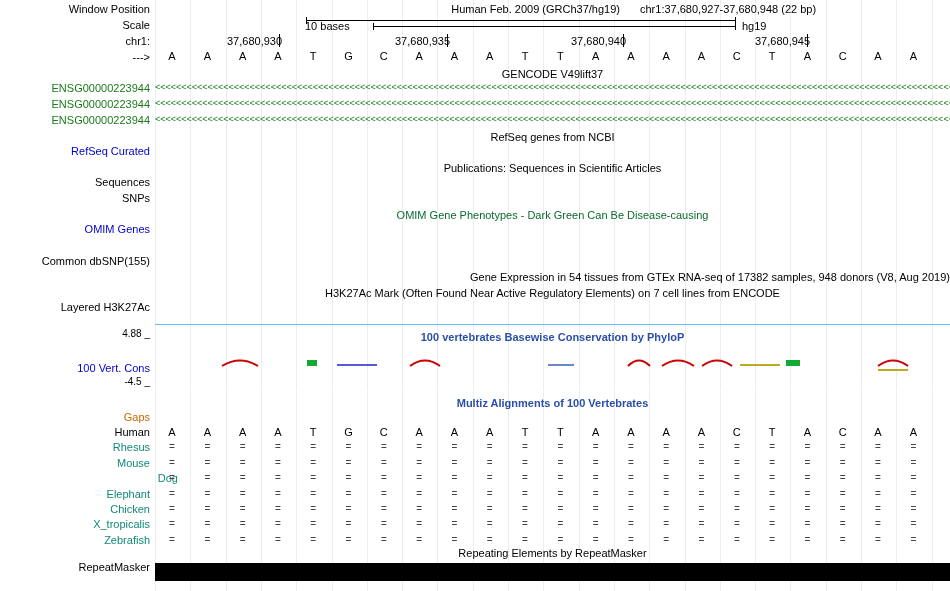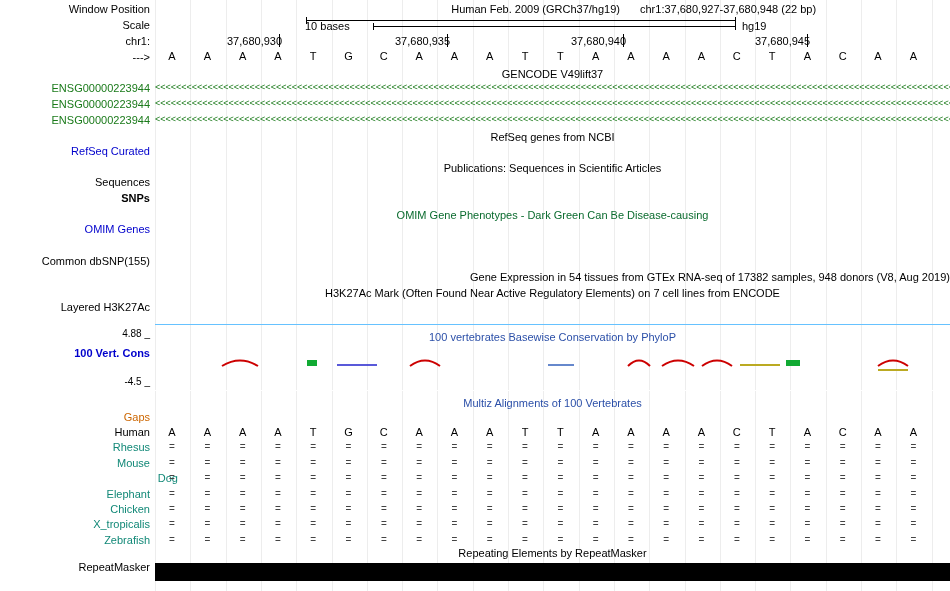--- a/index.html
+++ b/index.html
@@ -35,21 +35,21 @@
     text-align: center;
     white-space: nowrap;
   }
   .track-title {
     font-size: 11px;
     color: #000;
     text-align: center;
     white-space: nowrap;
   }
   .title-green { color: #0a6b2e; }
-  .title-blue { color: #2b4fa8; }
+  .title-blue { color: #2b4fa8; font-weight: bold; }
 
   
   #gridlines { position: absolute; left: 155px; top: 0; width: 795px; height: 591px; }
   .gridline {
     position: absolute;
     top: 0;
     width: 1px;
     height: 591px;
     background: #ededed;
   }
@@ -211,36 +211,36 @@
 
   <div class="abs lbl lbl-green" style="left:0; top:114px; width:150px;">ENSG00000223944</div>
   <div class="gene-row" style="top: 114px; color: rgb(26, 122, 26); font-size: 9px;">&lt;&lt;&lt;&lt;&lt;&lt;&lt;&lt;&lt;&lt;&lt;&lt;&lt;&lt;&lt;&lt;&lt;&lt;&lt;&lt;&lt;&lt;&lt;&lt;&lt;&lt;&lt;&lt;&lt;&lt;&lt;&lt;&lt;&lt;&lt;&lt;&lt;&lt;&lt;&lt;&lt;&lt;&lt;&lt;&lt;&lt;&lt;&lt;&lt;&lt;&lt;&lt;&lt;&lt;&lt;&lt;&lt;&lt;&lt;&lt;&lt;&lt;&lt;&lt;&lt;&lt;&lt;&lt;&lt;&lt;&lt;&lt;&lt;&lt;&lt;&lt;&lt;&lt;&lt;&lt;&lt;&lt;&lt;&lt;&lt;&lt;&lt;&lt;&lt;&lt;&lt;&lt;&lt;&lt;&lt;&lt;&lt;&lt;&lt;&lt;&lt;&lt;&lt;&lt;&lt;&lt;&lt;&lt;&lt;&lt;&lt;&lt;&lt;&lt;&lt;&lt;&lt;&lt;&lt;&lt;&lt;&lt;&lt;&lt;&lt;&lt;&lt;&lt;&lt;&lt;&lt;&lt;&lt;&lt;&lt;&lt;&lt;&lt;&lt;&lt;&lt;&lt;&lt;&lt;&lt;&lt;&lt;&lt;&lt;&lt;&lt;&lt;&lt;&lt;&lt;&lt;&lt;&lt;&lt;&lt;</div>
 
   <div class="abs track-title" style="left:155px; top:131px; width:795px;">RefSeq genes from NCBI</div>
   <div class="abs lbl lbl-blue" style="left:0; top:145px; width:150px;">RefSeq Curated</div>
 
   <div class="abs track-title" style="left:155px; top:162px; width:795px;">Publications: Sequences in Scientific Articles</div>
 
   <div class="abs lbl" style="left:0; top:176px; width:150px;">Sequences</div>
-  <div class="abs lbl" style="left:0; top:192px; width:150px;font-weight:bold;">SNPs</div>
+  <div class="abs lbl" style="left:0; top:192px; width:150px;">SNPs</div>
 
   <div class="abs track-title title-green" style="left:155px; top:209px; width:795px;">OMIM Gene Phenotypes - Dark Green Can Be Disease-causing</div>
   <div class="abs lbl lbl-blue" style="left:0; top:223px; width:150px;">OMIM Genes</div>
 
   <div class="abs lbl" style="left:0; top:255px; width:150px;">Common dbSNP(155)</div>
 
   <div class="abs track-title" style="left:155px; top:271px; width:795px;text-align:right;">Gene Expression in 54 tissues from GTEx RNA-seq of 17382 samples, 948 donors (V8, Aug 2019)</div>
 
   <div class="abs track-title" style="left:155px; top:287px; width:795px;">H3K27Ac Mark (Often Found Near Active Regulatory Elements) on 7 cell lines from ENCODE</div>
   <div class="abs lbl" style="left:0; top:301px; width:150px;">Layered H3K27Ac</div>
 
   <div class="hline-blue" style="left:155px; top:324px; width:795px;"></div>
   <div class="abs cons-axis-label" style="left:60px; top:328px; width:90px;">4.88 _</div>
   <div class="abs track-title title-blue" style="left:155px; top:331px; width:795px;">100 vertebrates Basewise Conservation by PhyloP</div>
-  <div class="abs lbl lbl-blue" style="left:0; top:347px; width:150px;font-weight:bold;">100 Vert. Cons</div>
+  <div class="abs lbl lbl-blue" style="left:0; top:362px; width:150px;">100 Vert. Cons</div>
   <div class="abs cons-axis-label" style="left:60px; top:376px; width:90px;">-4.5 _</div>
 
   <svg class="abs" style="left:155px; top:352px;" width="795" height="38" viewBox="0 0 795 38">
     <g id="cons-glyphs">
         <path d="M 67 14 Q 85 3 103 14" stroke="#cc0000" stroke-width="2" fill="none"></path>
         <rect x="152" y="8" width="10" height="6" fill="#11aa33"></rect>
         <line x1="182" y1="13" x2="222" y2="13" stroke="#2222cc" stroke-width="1.5"></line>
         <path d="M 255 14 Q 270 3 285 14" stroke="#cc0000" stroke-width="2" fill="none"></path>
         <line x1="393" y1="13" x2="419" y2="13" stroke="#6688cc" stroke-width="2"></line>
         <path d="M 473 14 Q 484 3 495 14" stroke="#cc0000" stroke-width="2" fill="none"></path>

